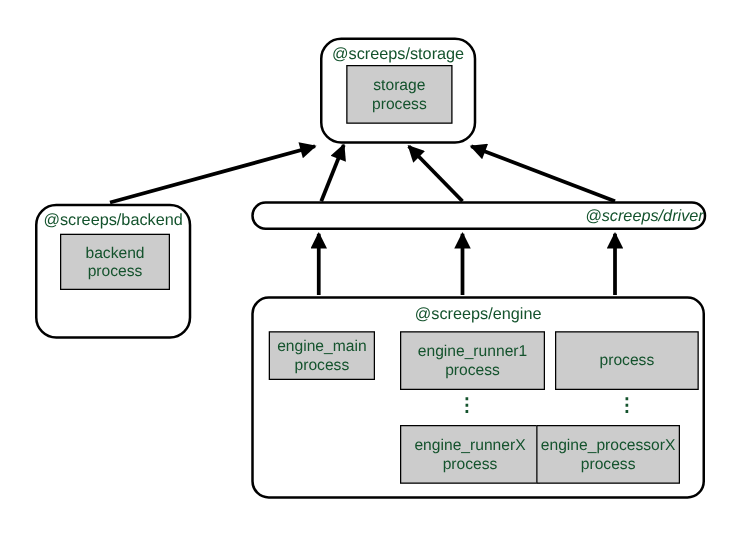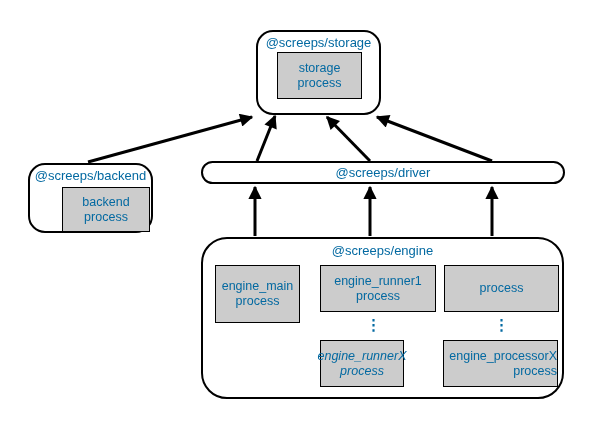--- a/index.html
+++ b/index.html
@@ -1,30 +1,30 @@
 <!DOCTYPE html>
 <html><head>
 <meta charset="utf-8">
 <style>
   html,body{margin:0;padding:0;background:#ffffff;}
   #stage{
     position:relative;width:600px;height:427px;background:#ffffff;overflow:hidden;
-    font-family:"Liberation Sans",sans-serif;color:#0369a1;
+    font-family:"Liberation Sans",sans-serif;color:#14532d;
   }
   .pkg{
     position:absolute;background:#ffffff;border:2px solid #000;border-radius:17px;
     box-sizing:border-box;
   }
   .pkg-title{
     position:absolute;top:3px;left:0;right:0;text-align:center;
     font-size:13px;line-height:15px;white-space:nowrap;
   }
   .driver-pill{
     position:absolute;background:#ffffff;border:2px solid #000;border-radius:12px;
-    box-sizing:border-box;display:flex;align-items:center;justify-content:center;
+    box-sizing:border-box;display:flex;align-items:center;justify-content:flex-end;font-style:italic;
   }
   .driver-title{font-size:13px;line-height:13px;white-space:nowrap;}
   .proc{
     position:absolute;background:#cccccc;border:1.5px solid #000;box-sizing:border-box;
     display:flex;flex-direction:column;align-items:center;justify-content:center;
     font-size:12.5px;line-height:15px;text-align:center;
   }
   .proc span{display:block;white-space:nowrap;}
   .dots{
     position:absolute;text-align:center;font-size:15px;font-weight:bold;
@@ -38,58 +38,58 @@
 <div id="stage">
 
   <div class="pkg" style="left:256px;top:30px;width:125px;height:85px;">
     <div class="pkg-title">@screeps/storage</div>
     <div class="proc" style="left:19px;top:20px;width:85px;height:47px;">
       <span>storage</span>
       <span>process</span>
     </div>
   </div>
 
-  <div class="pkg" style="left:28px;top:163px;width:125px;height:70px;">
+  <div class="pkg" style="left:28px;top:163px;width:125px;height:108px;">
     <div class="pkg-title">@screeps/backend</div>
-    <div class="proc" style="left:18px;top:22px;width:88px;height:45px;margin-left:14px;">
+    <div class="proc" style="left:18px;top:22px;width:88px;height:45px;">
       <span>backend</span>
       <span>process</span>
     </div>
   </div>
 
   <div class="driver-pill" style="left:201px;top:161px;width:364px;height:23px;">
     <div class="driver-title">@screeps/driver</div>
   </div>
 
-  <div class="pkg" style="left:201px;top:237px;width:363px;height:162px;border-radius:26px;">
+  <div class="pkg" style="left:201px;top:237px;width:363px;height:162px;border-radius:14px;">
     <div class="pkg-title" style="top:4px;">@screeps/engine</div>
 
-    <div class="proc" style="left:12px;top:26px;width:85px;height:58px;">
+    <div class="proc" style="left:12px;top:26px;width:85px;height:39px;">
       <span>engine_main</span>
       <span>process</span>
     </div>
 
     <div class="proc" style="left:117px;top:26px;width:116px;height:47px;">
       <span>engine_runner1</span>
       <span>process</span>
     </div>
 
     <div class="proc" style="left:241px;top:26px;width:115px;height:47px;">
       <span>process</span>
     </div>
 
     <div class="dots" style="left:117px;top:79px;width:107px;">⋮</div>
     <div class="dots" style="left:241px;top:79px;width:115px;">⋮</div>
 
-    <div class="proc" style="left:117px;top:101px;width:84px;height:47px;font-style:italic;">
+    <div class="proc" style="left:117px;top:101px;width:112px;height:47px;">
       <span>engine_runnerX</span>
       <span>process</span>
     </div>
 
-    <div class="proc" style="left:240px;top:101px;width:115px;height:47px;align-items:flex-end;">
+    <div class="proc" style="left:226px;top:101px;width:115px;height:47px;">
       <span>engine_processorX</span>
       <span>process</span>
     </div>
   </div>
 
   <svg id="arrows" viewBox="0 0 600 427" xmlns="http://www.w3.org/2000/svg">
     <defs>
       <marker id="ah" viewBox="0 0 10 10" refX="9" refY="5" markerWidth="5.7" markerHeight="4.4" orient="auto-start-reverse">
         <path d="M0,0 L10,5 L0,10 z" fill="#000"></path>
       </marker>

